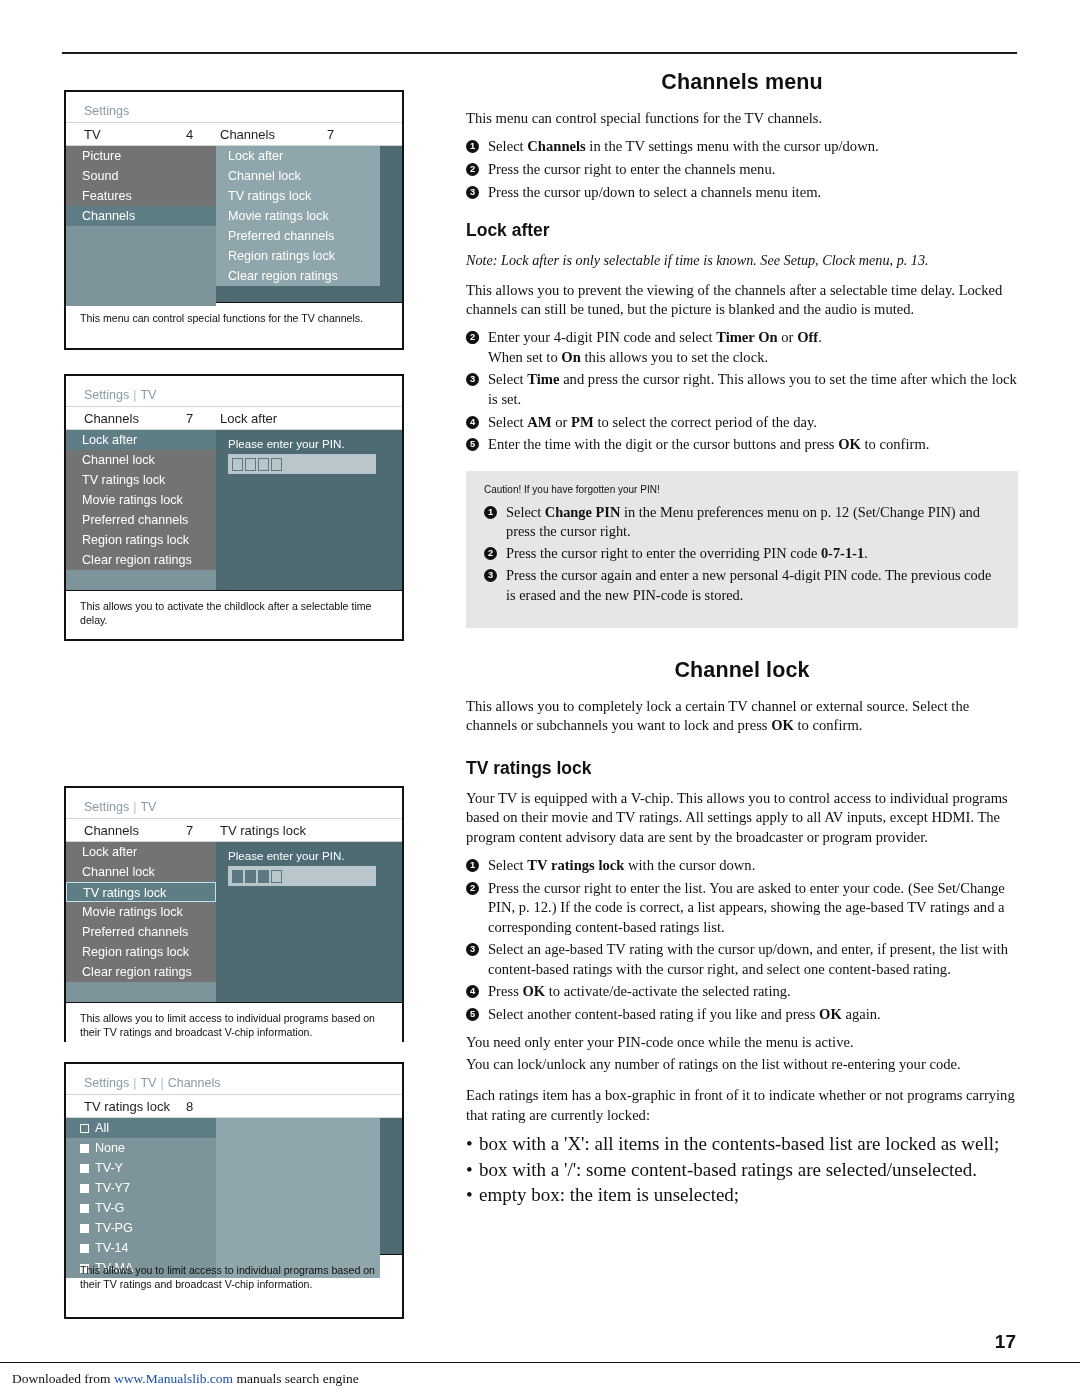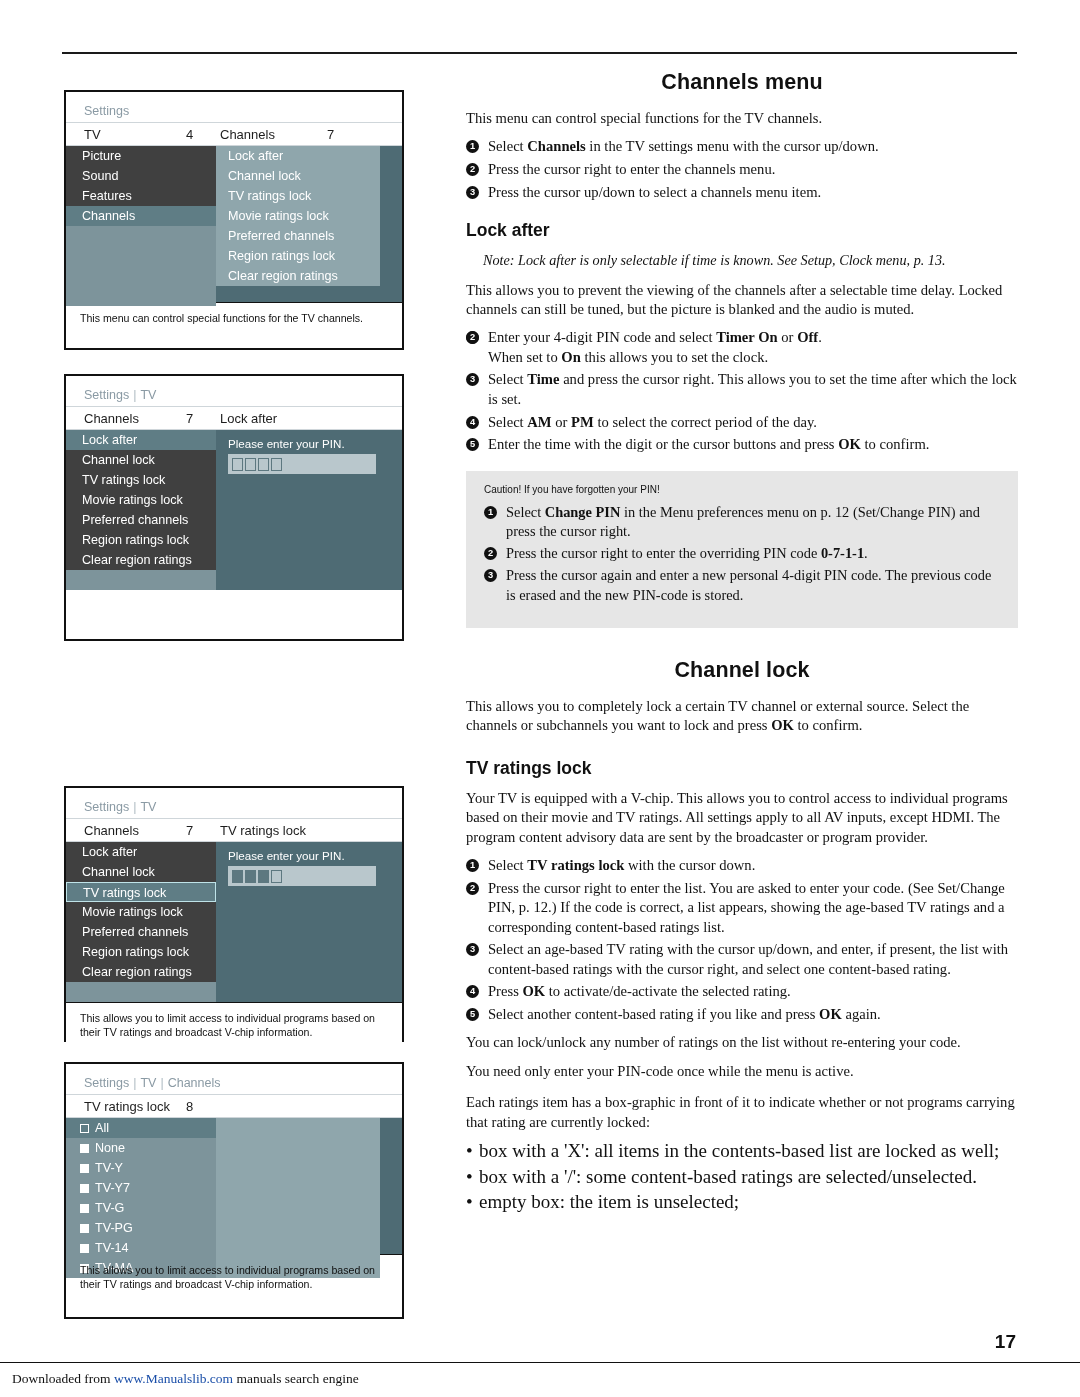--- a/index.html
+++ b/index.html
@@ -20,21 +20,21 @@
     font-family:"Liberation Sans", sans-serif;
     font-weight:bold; font-size:21.5px; color:#111;
     margin:0 0 14px 0; letter-spacing:.1px;text-align:center;
   }
   h2.sub {
     font-family:"Liberation Sans", sans-serif;
     font-weight:bold; font-size:17.5px; color:#111;
     margin:18px 0 10px 0;
   }
   p.body { font-size:14.6px; line-height:1.33; margin:0 0 9px 0; }
-  p.note { font-size:14.2px; line-height:1.3; font-style:italic; margin:0 0 11px 17px; }
+  p.note { font-size:14.2px; line-height:1.3; font-style:italic; margin:0 0 11px 0; }
   .indent { margin-left:22px; }
   ol.steps { list-style:none; margin:0 0 9px 0; padding:0; }
   ol.steps li {
     position:relative; padding-left:22px; font-size:14.6px; line-height:1.34; margin-bottom:3px;
   }
   .num {
     position:absolute; left:0; top:3px;
     width:13px; height:13px; border-radius:50%;
     background:#111; color:#fff;
     font-family:"Liberation Sans", sans-serif;
@@ -66,21 +66,21 @@
     height:24px; font-size:13px; color:#1d1d1d; background:#fff;
   }
   .scr-head .c1 { padding-left:18px; width:120px; }
   .scr-head .c2 { width:34px; }
   .scr-head .c3 { flex:1; }
   .scr-body { display:flex; background:#4e6b74; }
   .col-left { width:150px; background:#7d949b; }
   .col-right { flex:1; background:#4e6b74; position:relative; }
   .menu-item {
     height:20px; line-height:20px; font-size:12.6px; color:#ffffff; padding-left:16px;
-    background:#404040;
+    background:#737373;
   }
   .menu-item.dim { color:#9fb3b9; }
   .menu-item.sel { background:#5f7d85; color:#ffffff; }
   .ritem {
     height:20px; line-height:20px; font-size:12.6px; color:#ffffff; padding-left:12px;
     background:#8fa6ac; margin:0 22px 0 0;
   }
   .caption {
     font-size:10.6px; color:#111; padding:9px 14px 10px 14px; line-height:1.28; background:#fff;
     border-top:1px solid #111;
@@ -177,20 +177,21 @@
         <div class="pin-box">
           <div class="pin-digits">
             <div class="pin-d open"></div>
             <div class="pin-d open"></div>
             <div class="pin-d open"></div>
             <div class="pin-d open"></div>
           </div>
         </div>
       </div>
     </div>
+    <div class="caption">This allows you to activate the childlock after a selectable time delay.</div>
   </div>
 
   <div class="screen" style="left:64px; top:786px; width:340px; height:256px;">
     <div class="scr-title">
       <span>Settings</span><span class="sep">|</span><span>TV</span>
     </div>
     <div class="scr-head">
       <div class="c1">Channels</div>
       <div class="c2">7</div>
       <div class="c3">TV ratings lock</div>
@@ -325,22 +326,22 @@
 
     <h2 class="sub" style="margin-top:22px;">TV ratings lock</h2>
     <p class="body indent">Your TV is equipped with a V-chip. This allows you to control access to individual programs based on their movie and TV ratings. All settings apply to all AV inputs, except HDMI. The program content advisory data are sent by the broadcaster or program provider.</p>
     <ol class="steps indent">
       <li><span class="num">1</span><span>Select <b>TV ratings lock</b> with the cursor down.</span></li>
       <li><span class="num">2</span><span>Press the cursor right to enter the list. You are asked to enter your code. (See Set/Change PIN, p. 12.) If the code is correct, a list appears, showing the age-based TV ratings and a corresponding content-based ratings list.</span></li>
       <li><span class="num">3</span><span>Select an age-based TV rating with the cursor up/down, and enter, if present, the list with content-based ratings with the cursor right, and select one content-based rating.</span></li>
       <li><span class="num">4</span><span>Press <b>OK</b> to activate/de-activate the selected rating.</span></li>
       <li><span class="num">5</span><span>Select another content-based rating if you like and press <b>OK</b> again.</span></li>
     </ol>
+    <p class="body indent" style="margin-bottom:2px;">You need only enter your PIN-code once while the menu is active.</p>
     <p class="body indent">You can lock/unlock any number of ratings on the list without re-entering your code.</p>
-    <p class="body indent" style="margin-bottom:2px;">You need only enter your PIN-code once while the menu is active.</p>
     <p class="body indent" style="margin-top:12px; margin-bottom:2px;">Each ratings item has a box-graphic in front of it to indicate whether or not programs carrying that rating are currently locked:</p>
     <ul class="bullets indent">
       <li>box with a 'X': all items in the contents-based list are locked as well;</li>
       <li>box with a '/': some content-based ratings are selected/unselected.</li>
       <li>empty box: the item is unselected;</li>
     </ul>
   </div>
 
   <div class="pagenum">17</div>
   <div class="foot-rule"></div>

